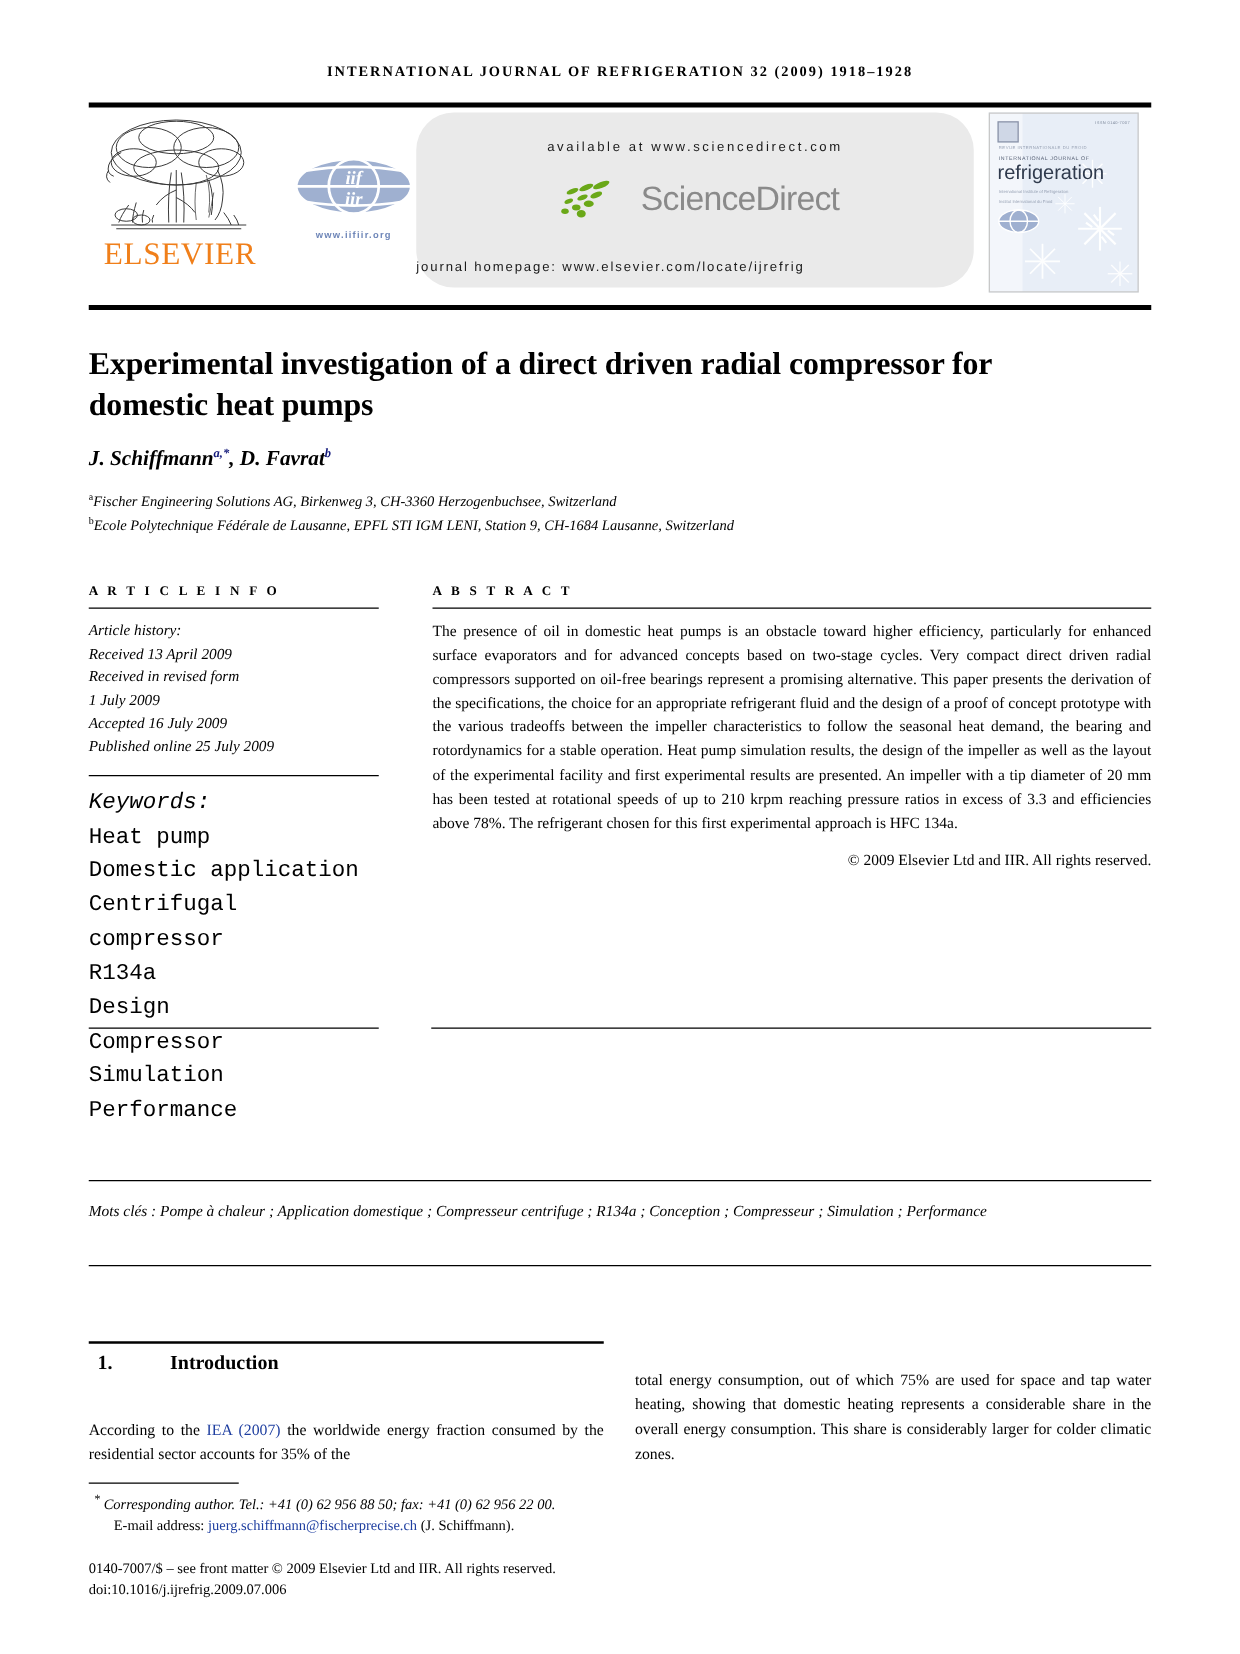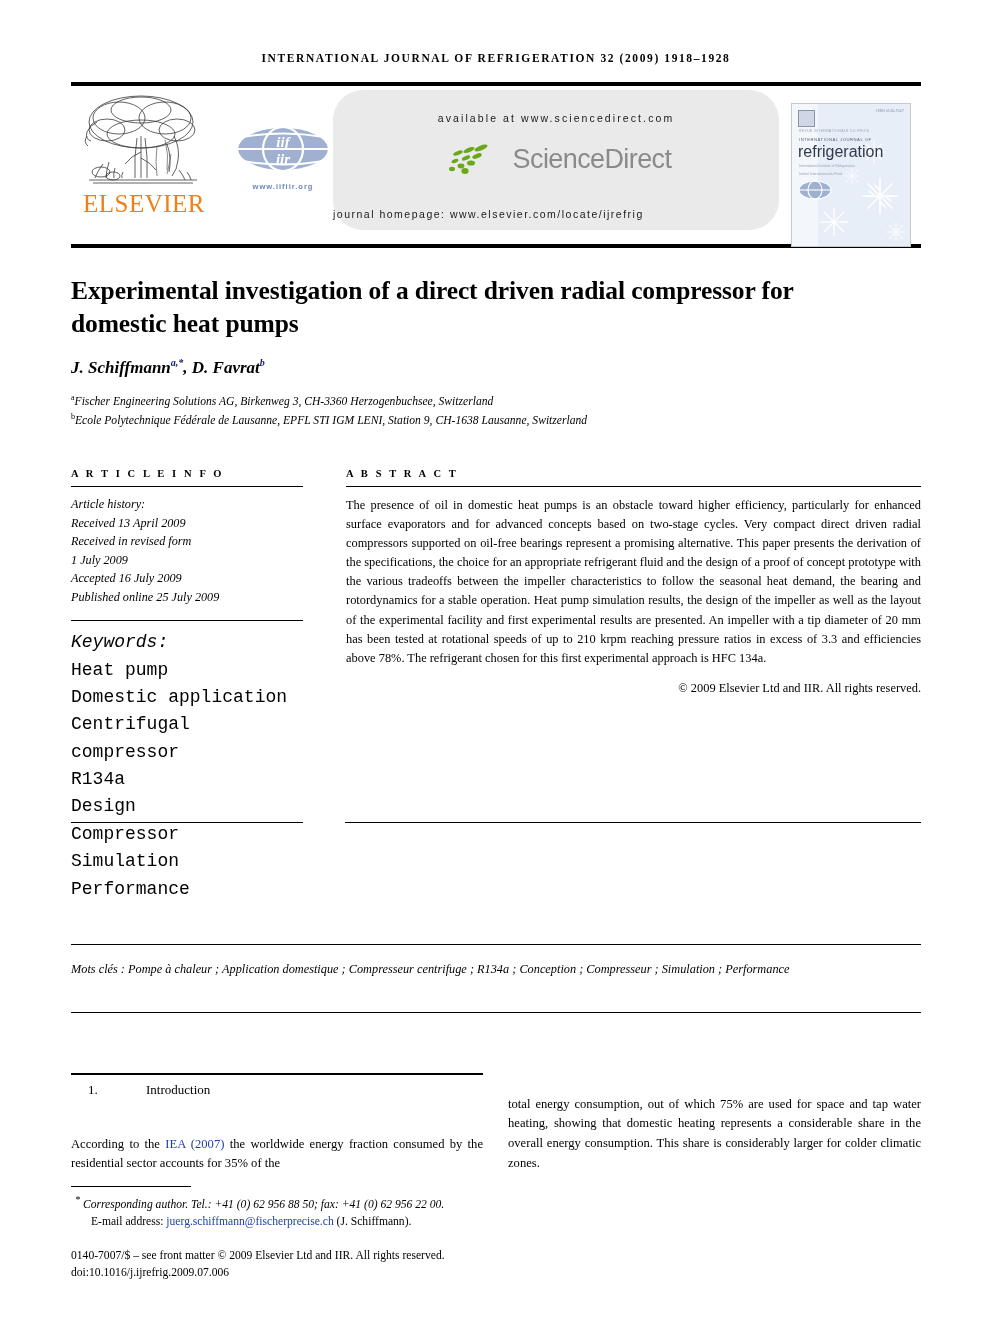--- a/index.html
+++ b/index.html
@@ -132,21 +132,20 @@
     position: relative;
   }
   .cover {
     position: absolute;
     left: 12px; top: 4px;
     width: 118px;
     height: 142px;
     border: 1px solid #c8c8c8;
     background: #e8eef7;
     overflow: hidden;
-    margin-top: 13px;
   }
   .cover-left {
     position: absolute;
     left: 0; top: 0;
     width: 26px; height: 100%;
     background: #f3f6fb;
   }
   .cover-iir-box {
     position: absolute;
     left: 6px; top: 6px;
@@ -341,25 +340,25 @@
 
   
   .sec-rule {
     position: absolute;
     left: 71px; top: 1073px;
     width: 412px;
     border-top: 2.4px solid #000;
   }
   .sec-head {
     position: absolute;
-    left: 88px; top: 1082px;
+    left: 78px; top: 1082px;
     width: 412px;
     font-family: "Liberation Serif", serif;
-    font-weight: normal;
-    font-size: 13px;
+    font-weight: bold;
+    font-size: 16px;
   }
   .sec-num { display: inline-block; width: 58px; }
 
   .col-left-body {
     position: absolute;
     left: 71px; top: 1122px;
     width: 412px;
     font-family: "Liberation Serif", serif;
     font-size: 12.6px;
     line-height: 1.58;
@@ -565,21 +564,21 @@
 
   <div class="authors">
     <span>J. Schiffmann<sup>a,*</sup>, D. Favrat<sup>b</sup></span>
   </div>
 
   <div class="affils">
     <div>
       <sup>a</sup><span>Fischer Engineering Solutions AG, Birkenweg 3, CH-3360 Herzogenbuchsee, Switzerland</span>
     </div>
     <div>
-      <sup>b</sup><span>Ecole Polytechnique Fédérale de Lausanne, EPFL STI IGM LENI, Station 9, CH-1638 Lausanne, Switzerland</span>
+      <sup>b</sup><span>Ecole Polytechnique Fédérale de Lausanne, EPFL STI IGM LENI, Station 9, CH-1684 Lausanne, Switzerland</span>
     </div>
   </div>
 
   <div class="info-abstract">
     <div class="ia-head">
       <div class="col-info">
         <div class="section-label">A R T I C L E   I N F O</div>
         <div class="rule"></div>
         <div class="hist">
           <div class="first">Article history:</div>

